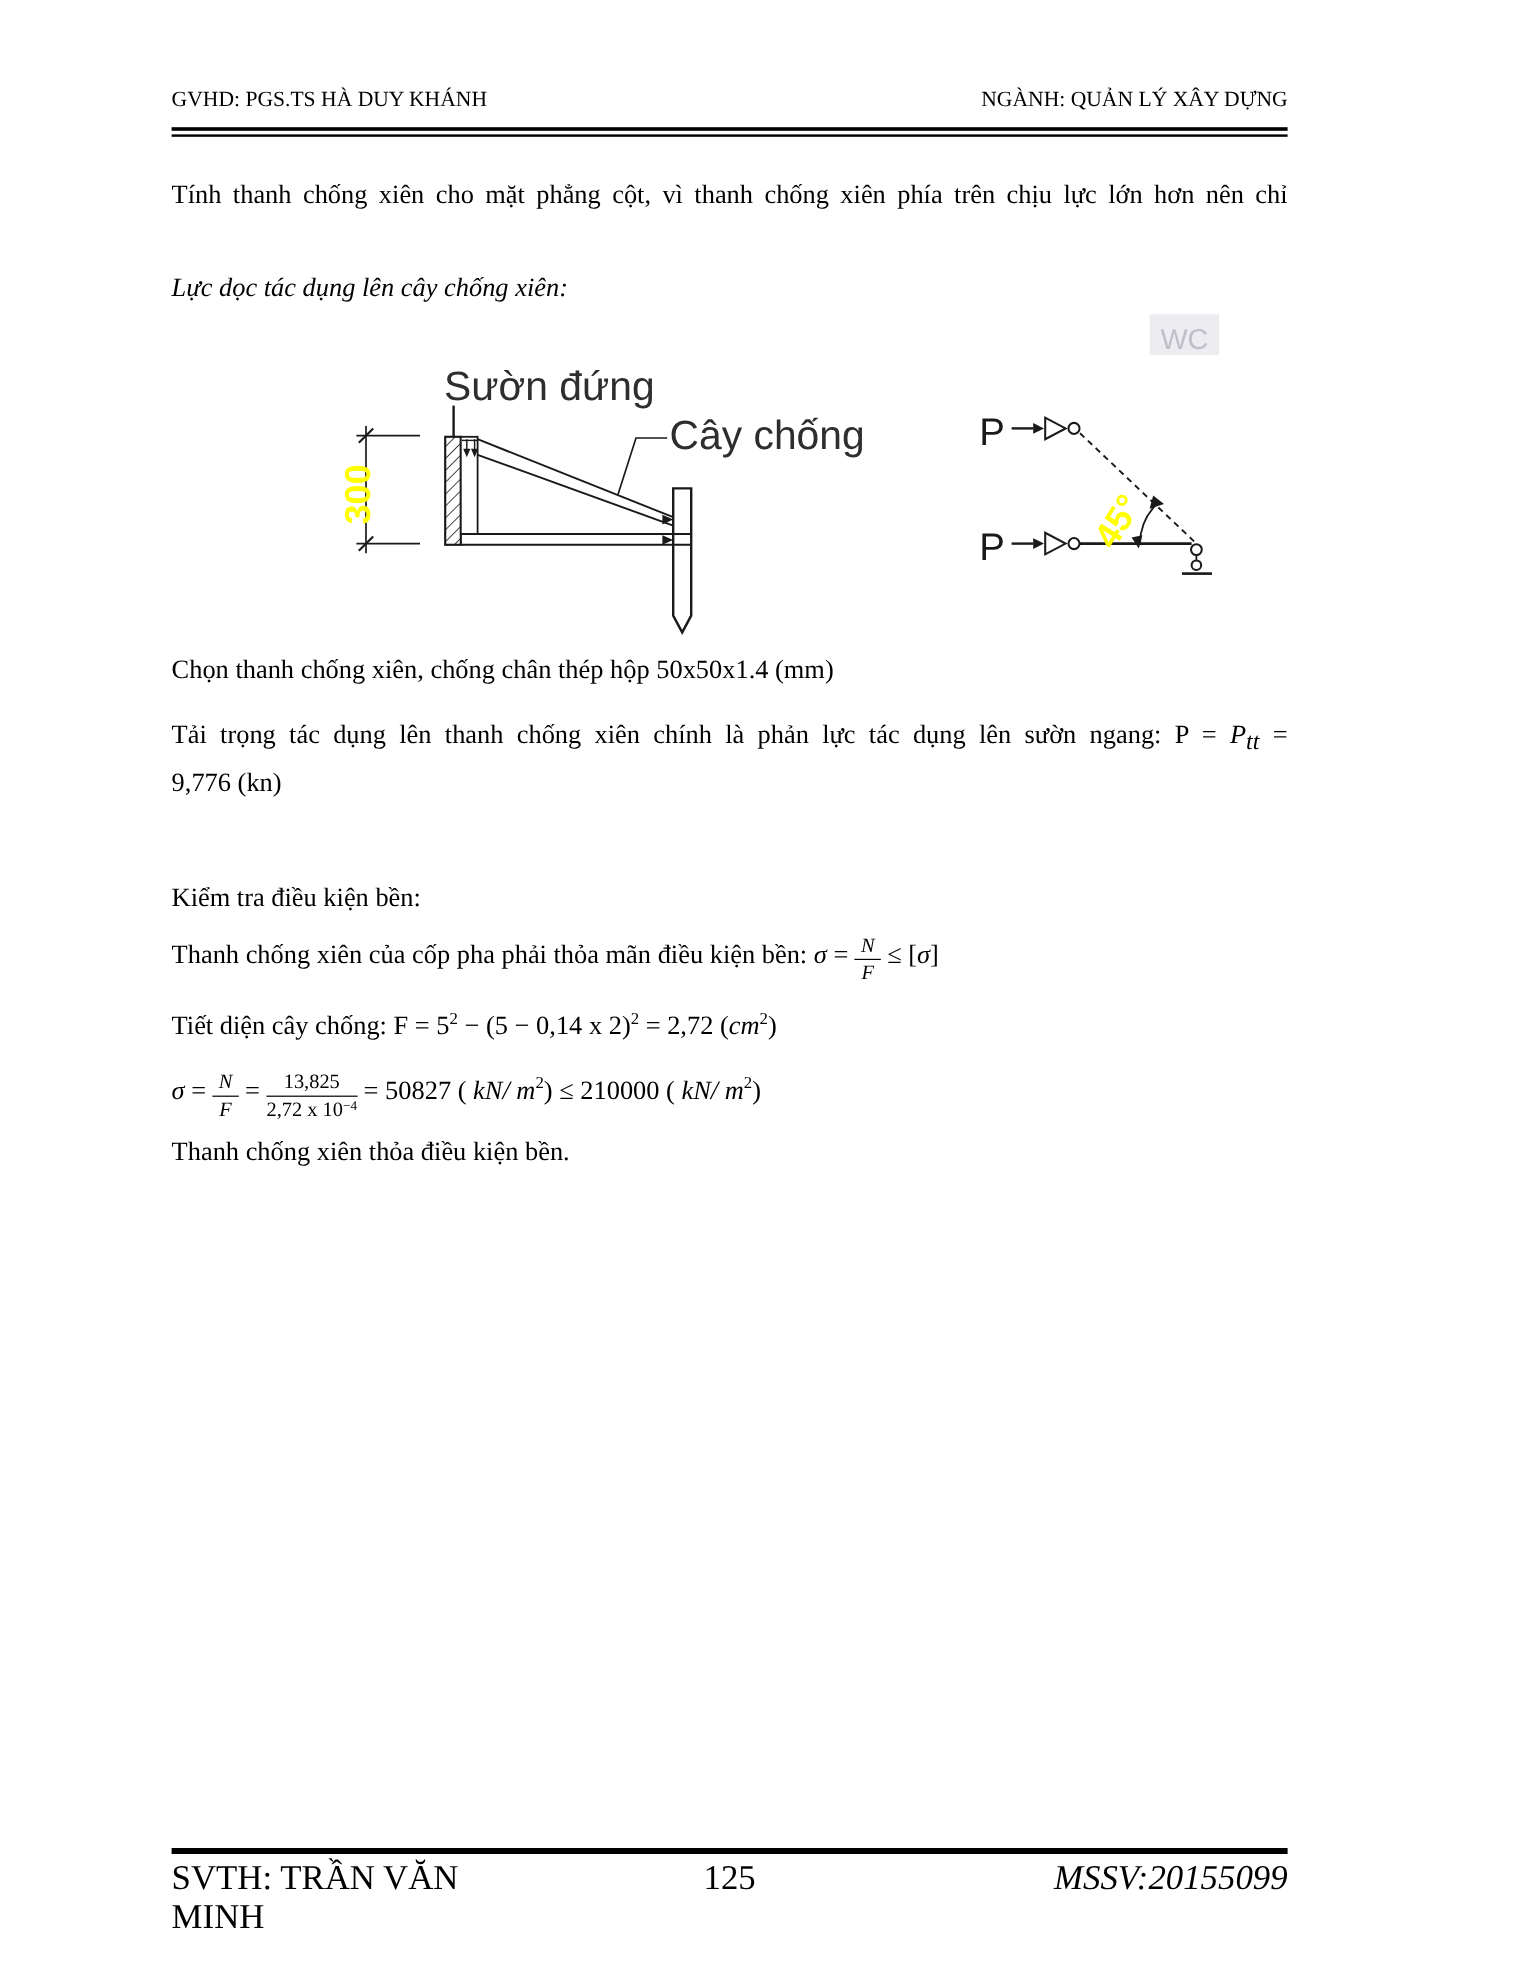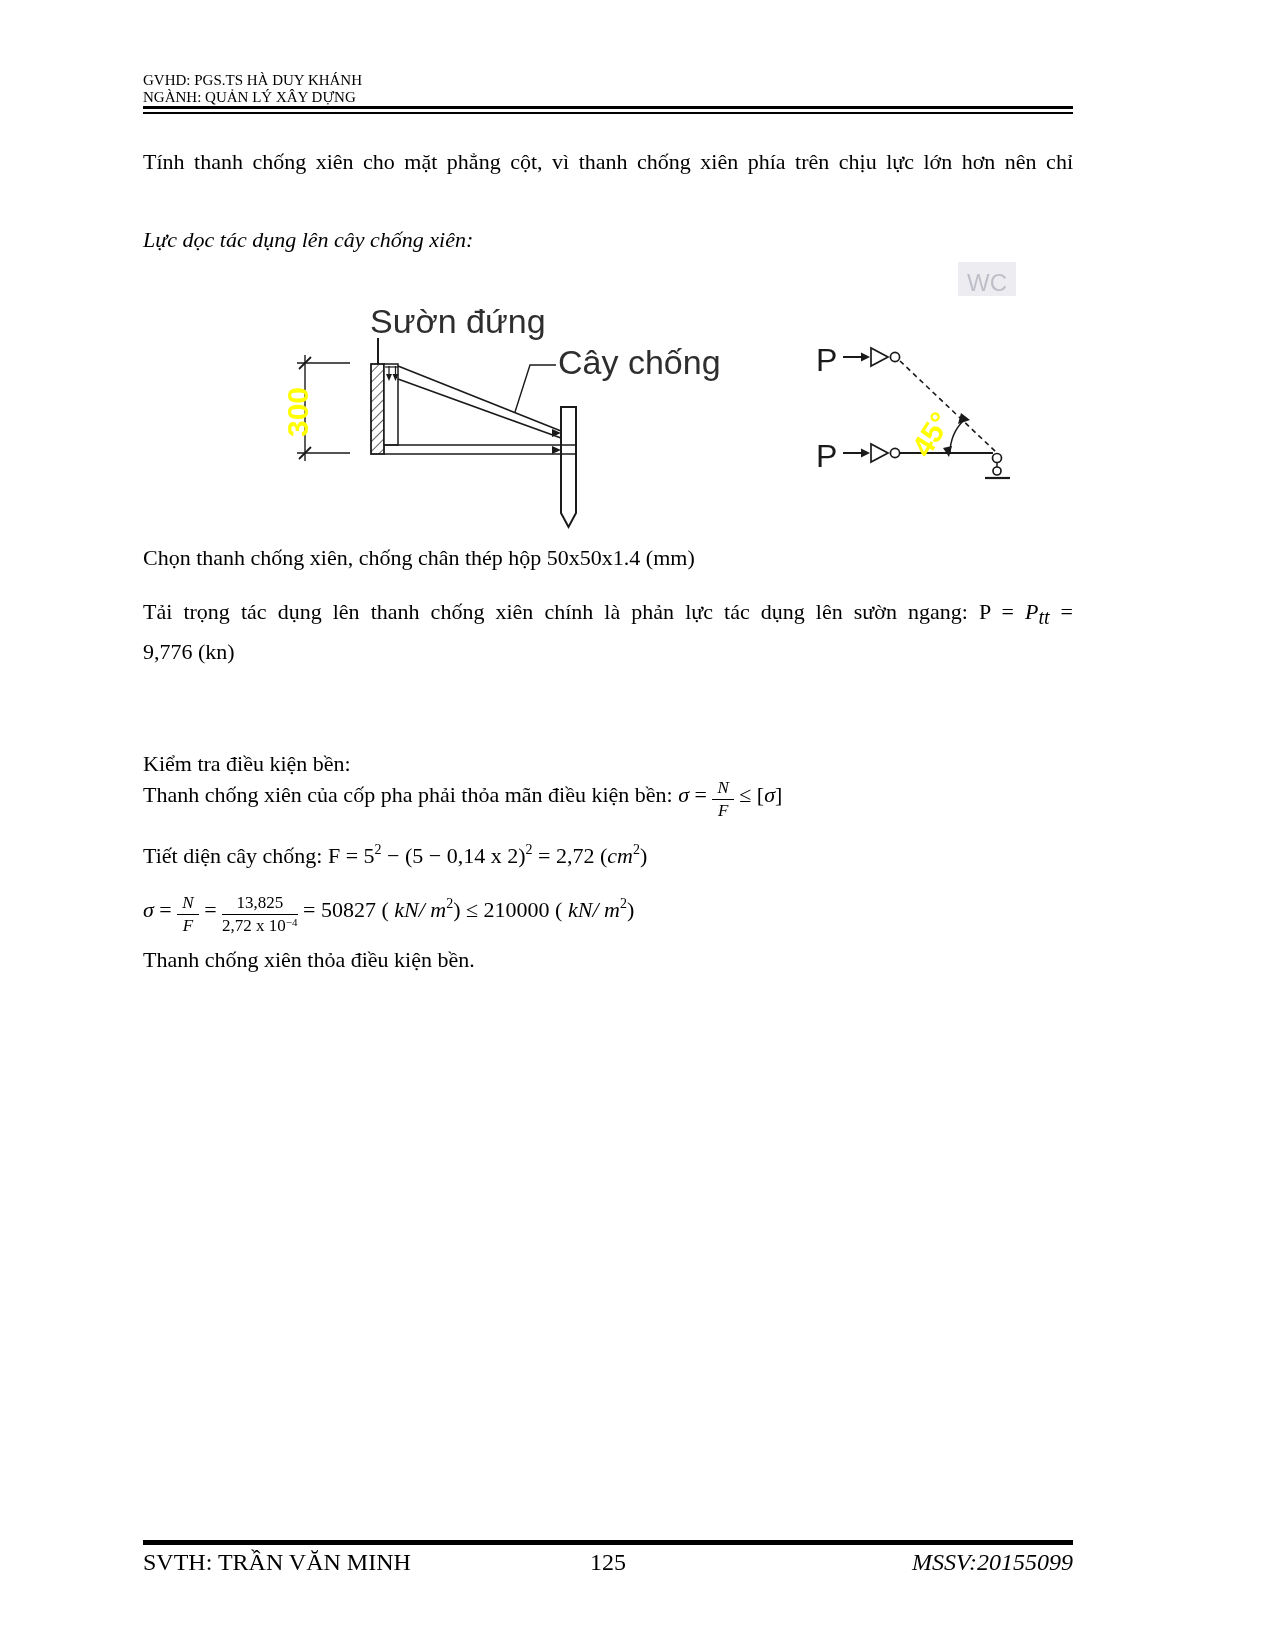--- a/index.html
+++ b/index.html
@@ -1,25 +1,25 @@
 <!DOCTYPE html>
 <html><head>
 <meta charset="utf-8">
 <style>
   html,body{margin:0;padding:0;background:#ffffff;}
   .page{
     position:relative;width:1275px;height:1650px;background:#ffffff;
     font-family:"Liberation Serif",serif;color:#000;overflow:hidden;
   }
   
-  .header{position:absolute;left:143px;top:72px;width:930px;display:flex;justify-content:space-between;font-size:15px;flex-direction:column;}
+  .header{position:absolute;left:143px;top:72px;width:930px;display:flex;justify-content:space-between;font-size:18px;}
   .hrule1{position:absolute;left:143px;top:106px;width:930px;height:3px;background:#000;}
   .hrule2{position:absolute;left:143px;top:112px;width:930px;height:2px;background:#000;}
   .frule{position:absolute;left:143px;top:1540px;width:930px;height:5px;background:#000;}
-  .footer{position:absolute;left:143px;top:1549px;width:930px;display:flex;font-size:24px;}
+  .footer{position:absolute;left:143px;top:1549px;width:930px;display:flex;font-size:29px;}
   .footer .fl{flex:1;text-align:left;}
   .footer .fc{flex:1;text-align:center;}
   .footer .fr{flex:1;text-align:right;font-style:italic;}
   
   .para{position:absolute;left:143px;width:930px;font-size:22px;line-height:31px;}
   .just{text-align:justify;text-align-last:justify;}
   .it{font-style:italic;}
   .sup{font-size:14px;vertical-align:9px;}
   .subtt{font-size:20px;font-style:italic;vertical-align:-5px;}
   .frac{display:inline-block;vertical-align:-14px;text-align:center;line-height:1.08;font-size:17px;}
@@ -142,21 +142,21 @@
   <div class="para" style="top:542px">Chọn thanh chống xiên, chống chân thép hộp 50x50x1.4 (mm)</div>
 
   <div class="para just" style="top:596px">
     <span>Tải trọng tác dụng lên thanh chống xiên chính là phản lực tác dụng lên sườn ngang: P =</span>
     <span class="it">P</span><span class="subtt">tt</span>
     <span>=</span>
   </div>
   <div class="para" style="top:636px">9,776 (kn)</div>
 
 
-  <div class="para" style="top:748px">Kiểm tra điều kiện bền:</div>
+  <div class="para" style="top:732px">Kiểm tra điều kiện bền:</div>
 
   <div class="para" style="top:779px">
     <span>Thanh chống xiên của cốp pha phải thỏa mãn điều kiện bền:</span>
     <span class="it">σ</span>
     <span>=</span>
     <span class="frac ital"><span class="fnum">N</span><span class="fden">F</span></span>
     <span>≤ [</span><span class="it">σ</span><span>]</span>
   </div>
 
   <div class="para" style="top:834px">

